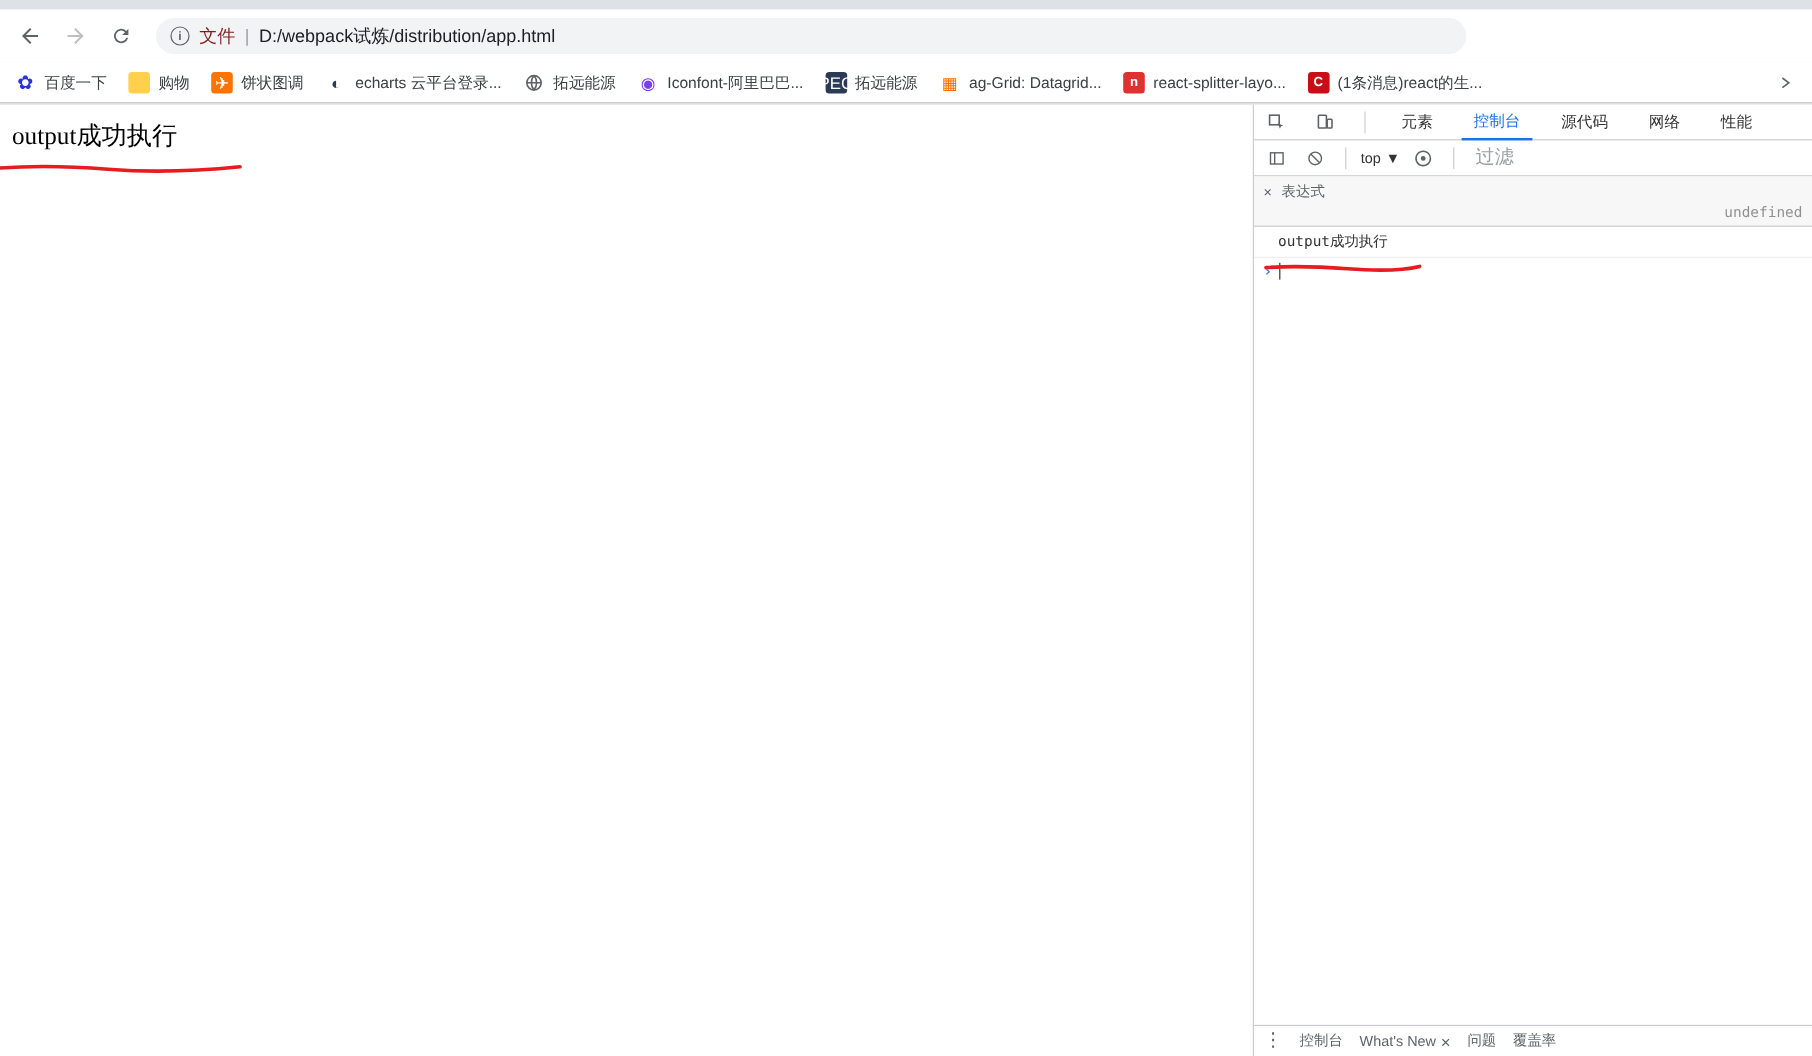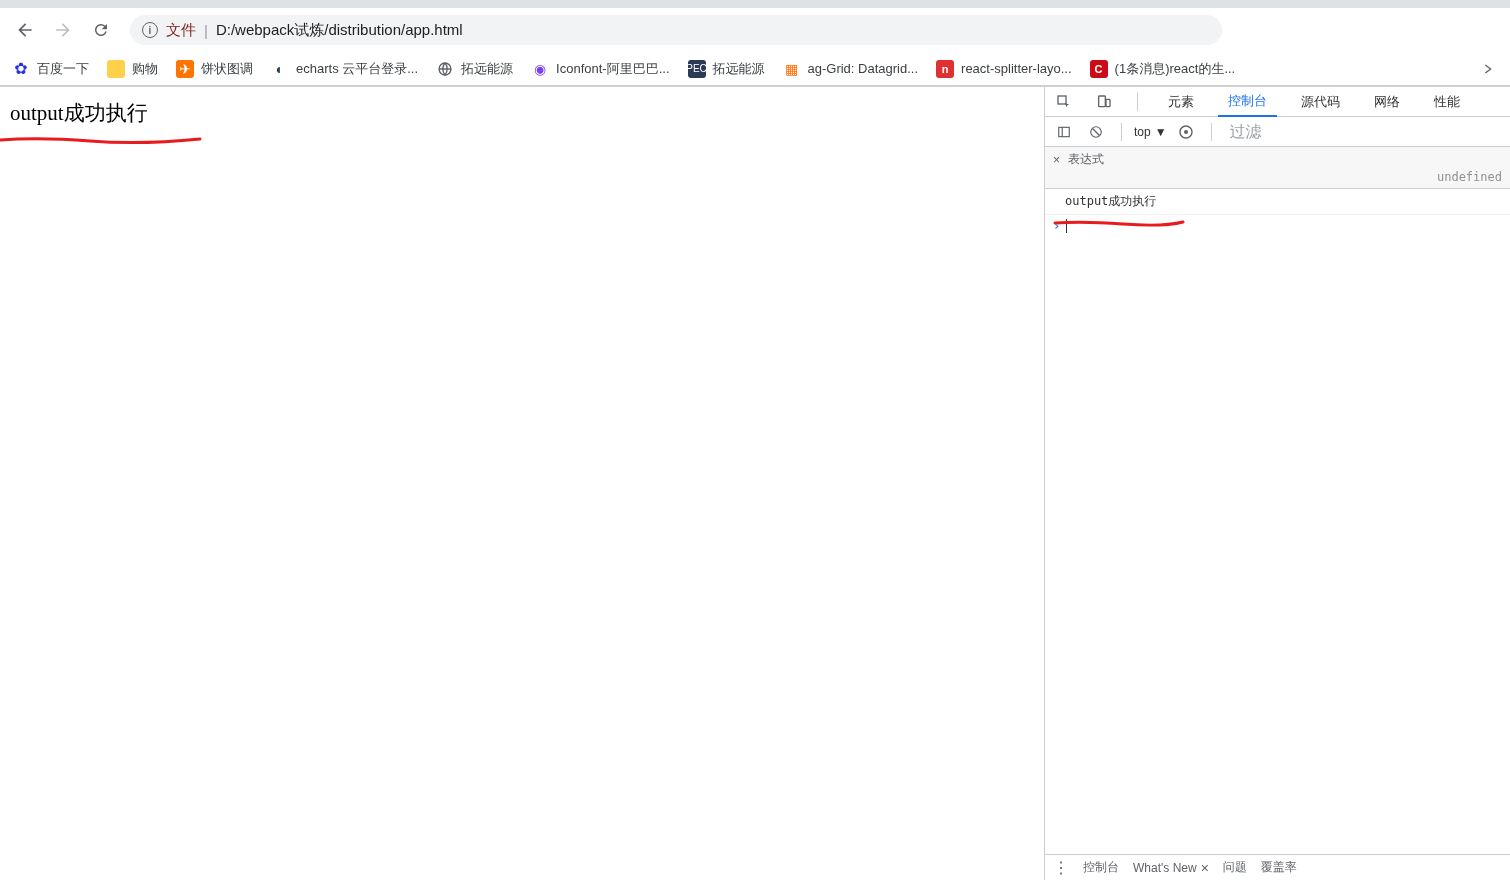--- a/index.html
+++ b/index.html
@@ -86,21 +86,21 @@
     }
     .bm-icon {
       width: 18px; height: 18px;
       display: flex; align-items: center; justify-content: center;
       font-size: 14px;
       border-radius: 3px;
     }
     .bm-folder { background: #ffd04c; }
     .bm-globe { color: #5f6368; }
     .bm-red { background: #e03131; color: #fff; font-size: 11px; font-weight: bold; }
-    .bm-dark { background: #2b3a55; color: #fff; font-size: 10px; }
+    .bm-dark { background: #2b3a55; color: #fff; font-size: 14px; }
     .bm-csdn { background: #ca0c16; color: #fff; font-size: 11px; font-weight: bold; }
     .bm-baidu { color: #2932e1; font-size: 16px; }
     .bm-fliggy { background: #ff7300; color:#fff; }
     .bm-echarts { color: #293c55; }
     .bm-iconfont { color: #7b3ff1; }
     .bm-aggrid { color: #ff6f00; }
     .bm-chevron {
       width: 20px; height: 20px;
       display:flex;align-items:center;justify-content:center;
       color:#5f6368;

